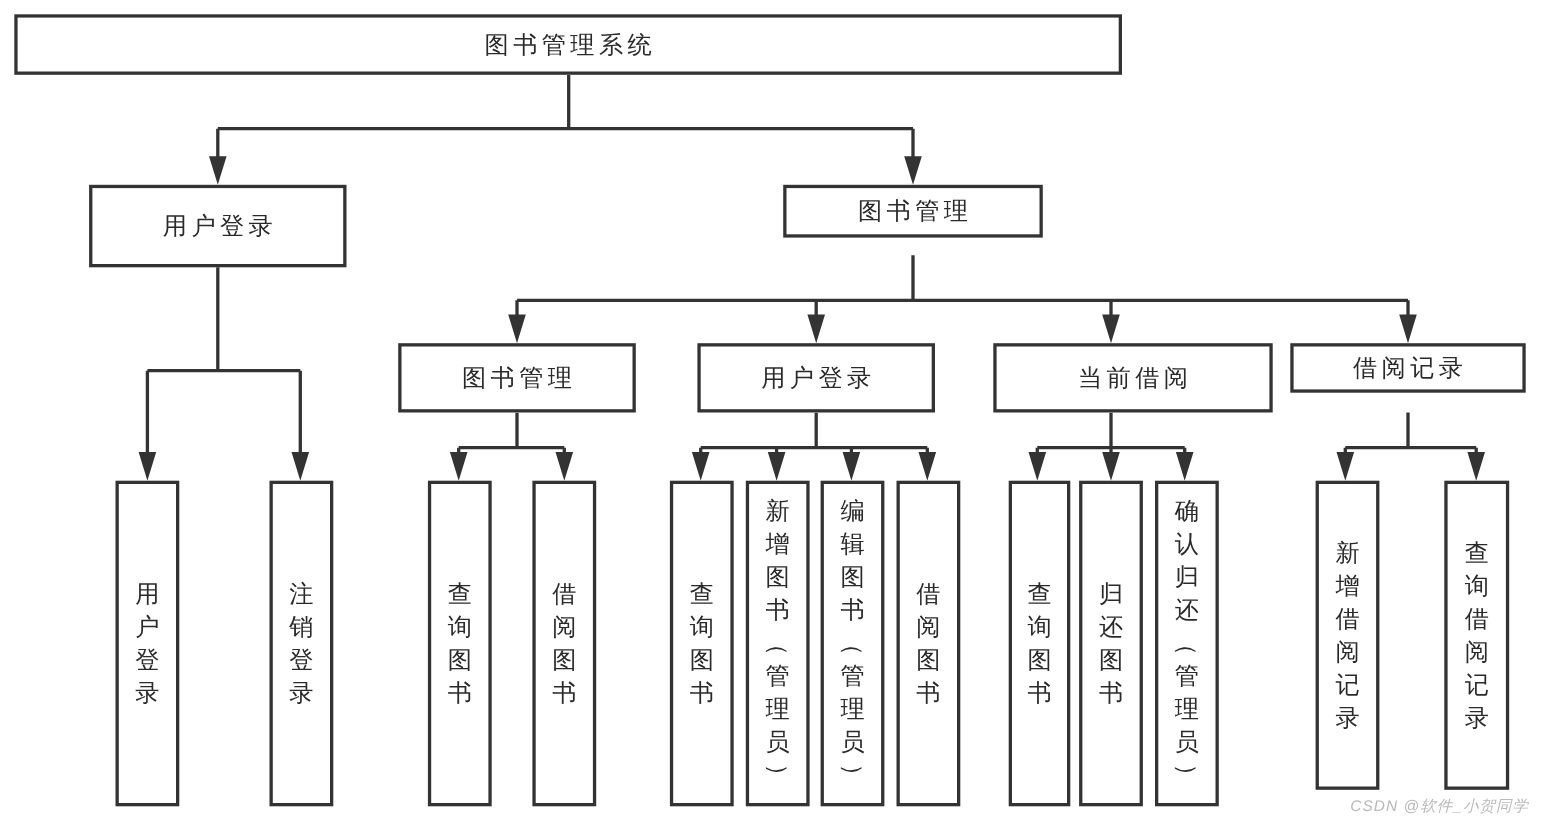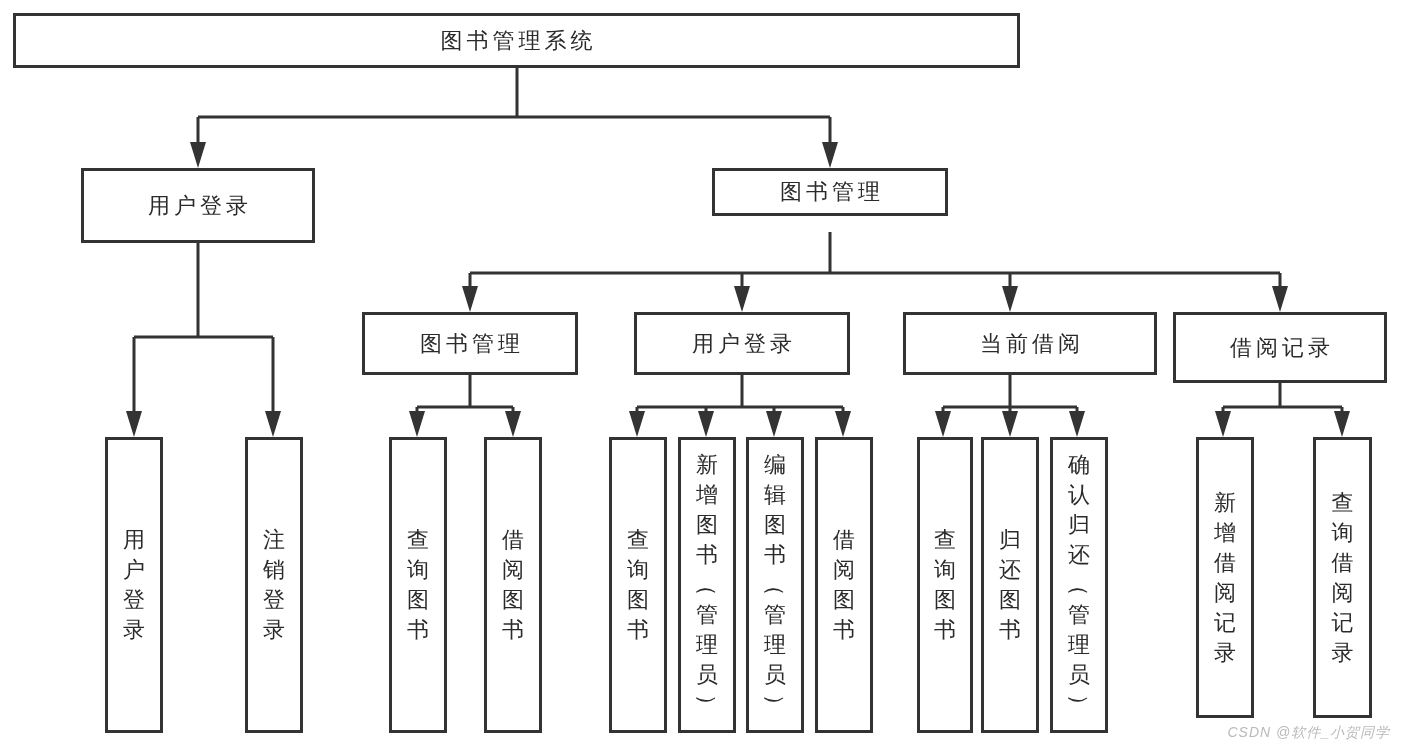--- a/index.html
+++ b/index.html
@@ -111,21 +111,21 @@
   </svg>
 
   <div class="node hnode" style="left:13px; top:13px; width:1007px; height:55px;">图书管理系统</div>
 
   <div class="node hnode" style="left:81px; top:168px; width:234px; height:75px;">用户登录</div>
   <div class="node hnode" style="left:712px; top:168px; width:236px; height:48px;">图书管理</div>
 
   <div class="node hnode" style="left:362px; top:312px; width:216px; height:63px;">图书管理</div>
   <div class="node hnode" style="left:634px; top:312px; width:216px; height:63px;">用户登录</div>
   <div class="node hnode" style="left:903px; top:312px; width:254px; height:63px;">当前借阅</div>
-  <div class="node hnode" style="left:1173px; top:312px; width:214px; height:71px;">借阅记录</div>
+  <div class="node hnode" style="left:1173px; top:312px; width:214px; height:45px;">借阅记录</div>
 
   <div class="node vnode" style="left:105px; top:437px; width:58px; height:296px;">
     <div class="vlabel">
         <span class="vchar">用</span>
         <span class="vchar">户</span>
         <span class="vchar">登</span>
         <span class="vchar">录</span>
       </div>
   </div>
   <div class="node vnode" style="left:245px; top:437px; width:58px; height:296px;">

